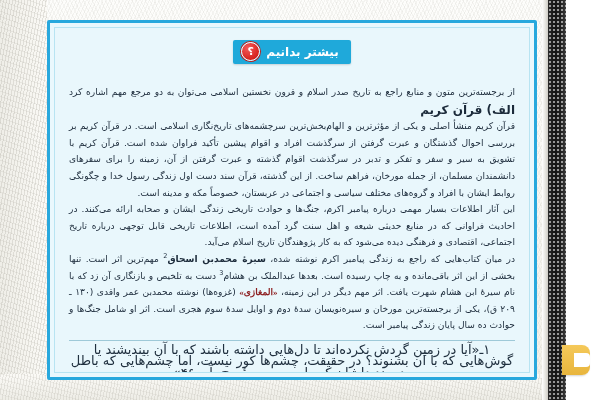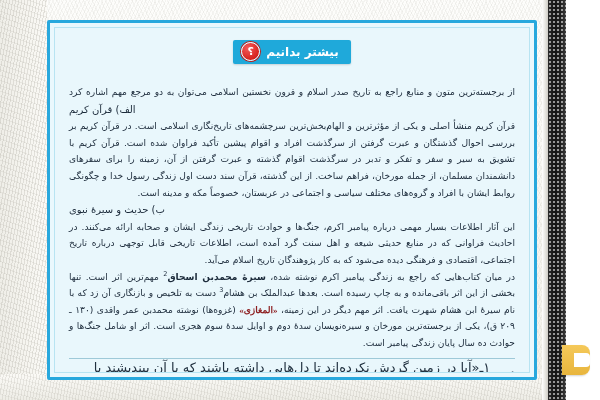--- a/index.html
+++ b/index.html
@@ -180,24 +180,24 @@
     margin: 0 0 0 0;
     text-align: justify;
     text-align-last: right;
   }
   .lead-line {
     text-align: justify;
     text-align-last: justify;
     margin-top: 28px;
   }
   .heading {
-    font-weight: normal;
-    font-size: 10px;
+    font-weight: bold;
+    font-size: 12px;
     margin: 1px 0 0 0;
-    text-align: left;
+    text-align: right;
   }
   .bold-inline { font-weight: bold; }
   .maroon-inline { font-weight: bold; color: #8d1f21; font-family: Liberation Serif, serif; }
   .sup-note {
     font-size: 6.5px;
     vertical-align: super;
     line-height: 0;
   }
 
   
@@ -249,21 +249,20 @@
       </div>
 
       <div class="content">
 
         <p class="para lead-line">از برجسته‌ترین متون و منابع راجع به تاریخ صدر اسلام و قرون نخستین اسلامی می‌توان به دو مرجع مهم اشاره کرد</p>
 
         <p class="heading">الف) قرآن کریم</p>
 
         <p class="para"><span>قرآن کریم منشأ اصلی و یکی از مؤثرترین و الهام‌بخش‌ترین سرچشمه‌های تاریخ‌نگاری اسلامی است. در قرآن کریم بر بررسی احوال گذشتگان و عبرت گرفتن از سرگذشت افراد و اقوام پیشین تأکید فراوان شده است. قرآن کریم با تشویق به سیر و سفر و تفکر و تدبر در سرگذشت اقوام گذشته و عبرت گرفتن از آن، زمینه را برای سفرهای دانشمندان مسلمان، از جمله مورخان، فراهم ساخت. از این گذشته، قرآن سند دست اول زندگی رسول خدا و چگونگی روابط ایشان با افراد و گروه‌های مختلف سیاسی و اجتماعی در عربستان، خصوصاً مکه و مدینه است.</span></p>
 
-        <p class="heading">ب) حدیث و سیرهٔ نبوی</p>
 
         <p class="para">این آثار اطلاعات بسیار مهمی درباره پیامبر اکرم، جنگ‌ها و حوادث تاریخی زندگی ایشان و صحابه ارائه می‌کنند. در احادیث فراوانی که در منابع حدیثی شیعه و اهل سنت گرد آمده است، اطلاعات تاریخی قابل توجهی درباره تاریخ اجتماعی، اقتصادی و فرهنگی دیده می‌شود که به کار پژوهندگان تاریخ اسلام می‌آید.</p>
 
         <p class="para"><span>در میان کتاب‌هایی که راجع به زندگی پیامبر اکرم نوشته شده، </span><span class="bold-inline">سیرهٔ محمدبن اسحاق</span><span class="sup-note">2</span><span> مهم‌ترین اثر است. تنها بخشی از این اثر باقی‌مانده و به چاپ رسیده است. بعدها عبدالملک بن هشام</span><span class="sup-note">3</span><span> دست به تلخیص و بازنگاری آن زد که با نام سیرهٔ ابن هشام شهرت یافت. اثر مهم دیگر در این زمینه، </span><span class="maroon-inline">«المغازی»</span><span> (غزوه‌ها) نوشته محمدبن عمر واقدی (۱۳۰ ـ ۲۰۹ ق)، یکی از برجسته‌ترین مورخان و سیره‌نویسان سدهٔ دوم و اوایل سدهٔ سوم هجری است. اثر او شامل جنگ‌ها و حوادث ده سال پایان زندگی پیامبر است.</span></p>
 
         <div class="footnote-rule"></div>
 
         <div class="footnotes">
           <p class="footnote-item center-run"><span>۱ـ</span><span>«آیا در زمین گردش نکرده‌اند تا دل‌هایی داشته باشند که با آن بیندیشند یا گوش‌هایی که با آن بشنوند؟ در حقیقت، چشم‌ها کور نیست، اما چشم‌هایی که باطل و در بند دلشان کور است. سورهٔ حج، آیه ۴۶».</span></p>
           <p class="footnote-item" style="text-align:left;text-align-last:left;"><span>۲ـ</span><span>متولد ۸۵ ق. و متوفای ۱۴۴ یا ۱۵۱ و یا ۱۵۲ ق. است.</span></p>

